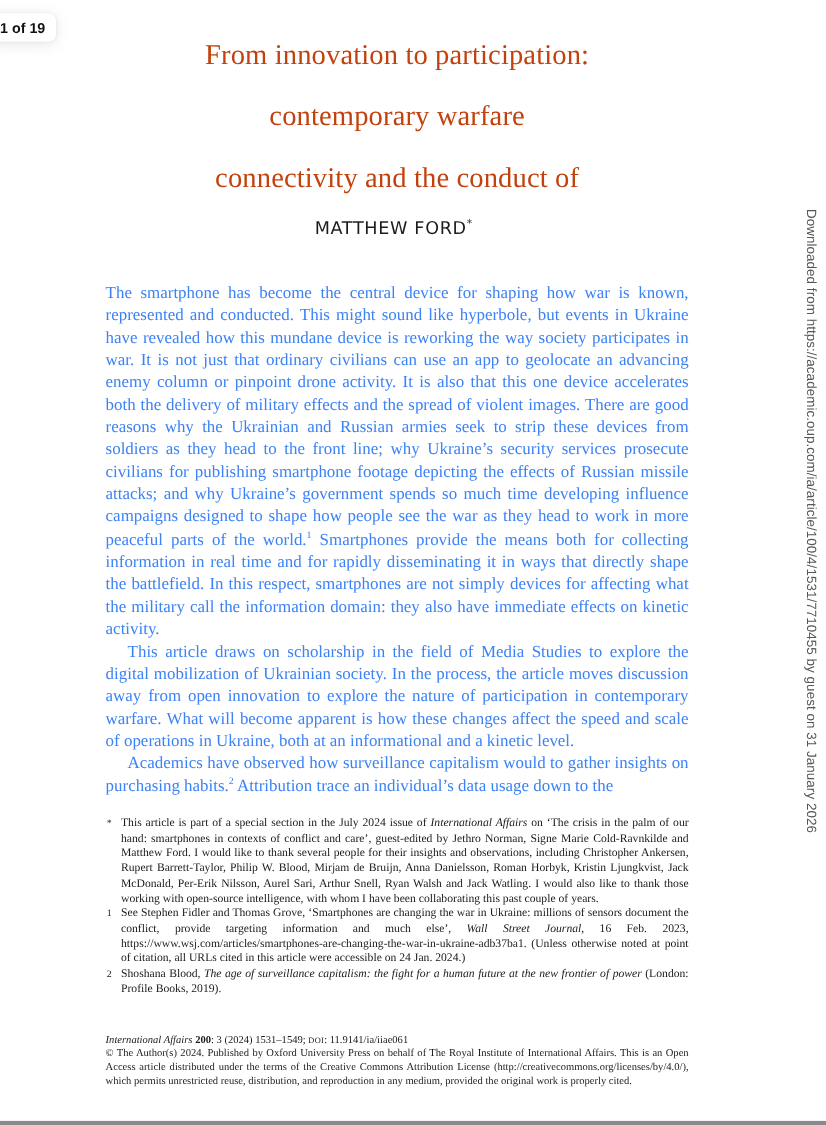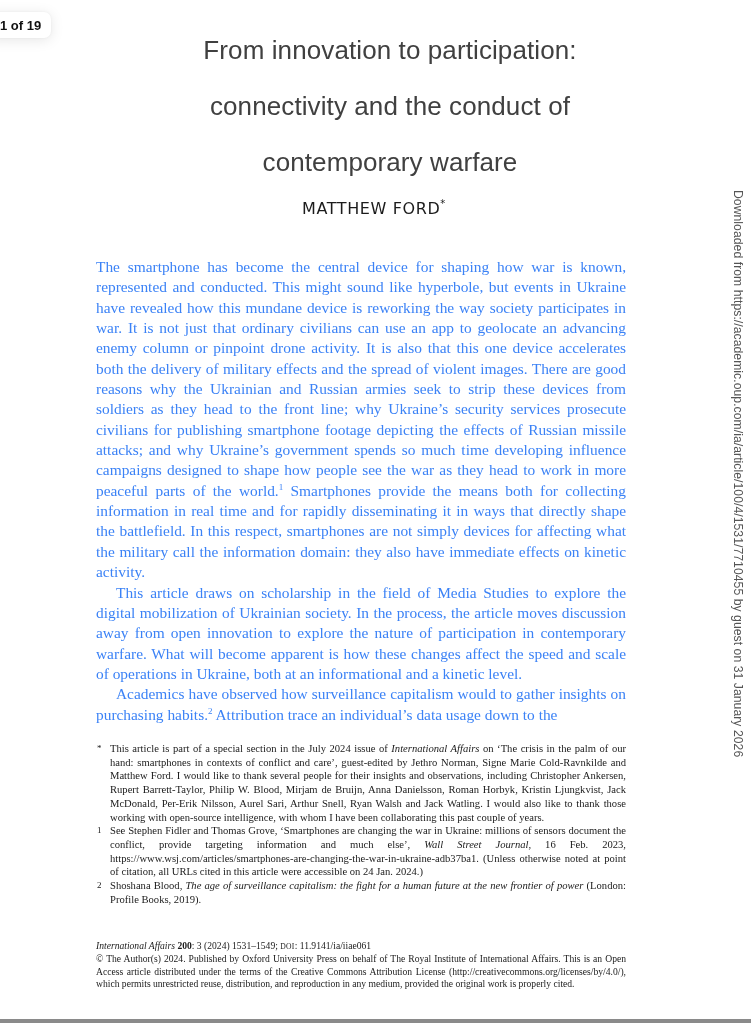--- a/index.html
+++ b/index.html
@@ -37,32 +37,31 @@
     top: 0;
     width: 751px;
     height: 1020px;
   }
   .title {
     position: absolute;
     left: 0;
     top: 22px;
     width: 722px;
     text-align: center;
-    font-family: Liberation Sans, sans-serif;
+    font-family: Liberation Serif, serif;
     font-weight: normal;
     font-size: 26px;
     line-height: 56px;
-    color: #404040;
+    color: #c2410c;
     letter-spacing: 0.1px;
-    padding-left: 29px;
   }
   .title .tline { display: block; }
   .author {
     position: absolute;
-    left: 16px;
+    left: 0;
     top: 198px;
     width: 716px;
     text-align: center;
     font-family: "DejaVu Sans", sans-serif;
     font-size: 16px;
     letter-spacing: 0.6px;
     color: #1c1c1c;
   }
   .author sup { font-size: 10px; vertical-align: 7px; }
   .body-text {
@@ -147,22 +146,22 @@
 <body>
 
 <div class="page-badge">
   <span>1 of 19</span>
 </div>
 
 <div class="page">
 
   <h1 class="title" style="margin:0;">
     <span class="tline">From innovation to participation:</span>
+    <span class="tline">contemporary warfare</span>
     <span class="tline">connectivity and the conduct of</span>
-    <span class="tline">contemporary warfare</span>
   </h1>
 
   <div class="author">
     <span>MATTHEW FORD</span><sup>*</sup>
   </div>
 
   <div class="body-text">
     <p><span>The smartphone has become the central device for shaping how war is known, represented and conducted. This might sound like hyperbole, but events in Ukraine have revealed how this mundane device is reworking the way society participates in war. It is not just that ordinary civilians can use an app to geolocate an advancing enemy column or pinpoint drone activity. It is also that this one device accelerates both the delivery of military effects and the spread of violent images. There are good reasons why the Ukrainian and Russian armies seek to strip these devices from soldiers as they head to the front line; why Ukraine’s security services prosecute civilians for publishing smartphone footage depicting the effects of Russian missile attacks; and why Ukraine’s government spends so much time developing influence campaigns designed to shape how people see the war as they head to work in more peaceful parts of the world.</span><sup>1</sup><span> Smartphones provide the means both for collecting information in real time and for rapidly disseminating it in ways that directly shape the battlefield. In this respect, smartphones are not simply devices for affecting what the military call the information domain: they also have immediate effects on kinetic activity.</span></p>
     <p class="indent"><span>This article draws on scholarship in the field of Media Studies to explore the digital mobilization of Ukrainian society. In the process, the article moves discussion away from open innovation to explore the nature of participation in contemporary warfare. What will become apparent is how these changes affect the speed and scale of operations in Ukraine, both at an informational and a kinetic level.</span></p>
     <p class="indent"><span>Academics have observed how surveillance capitalism would to gather insights on purchasing habits.</span><sup>2</sup><span> Attribution trace an individual’s data usage down to the</span></p>

